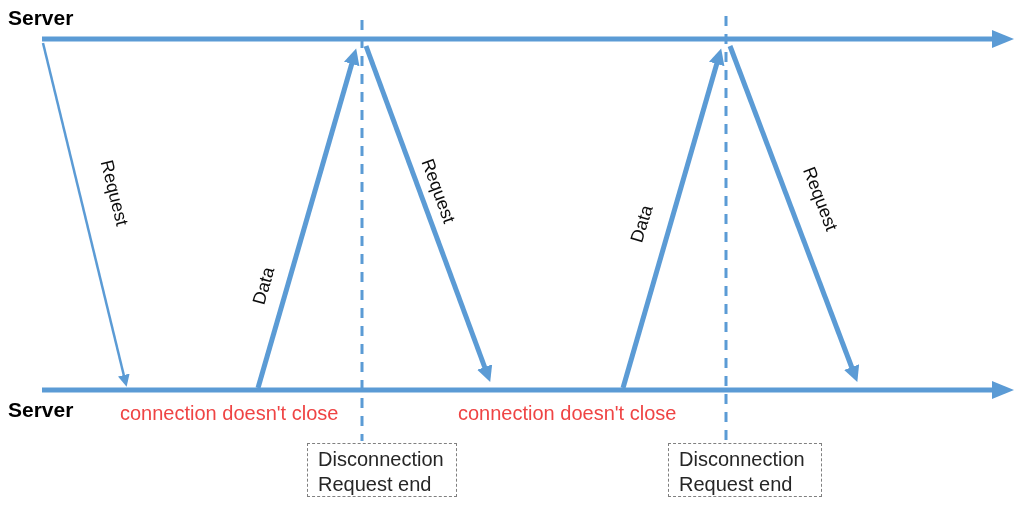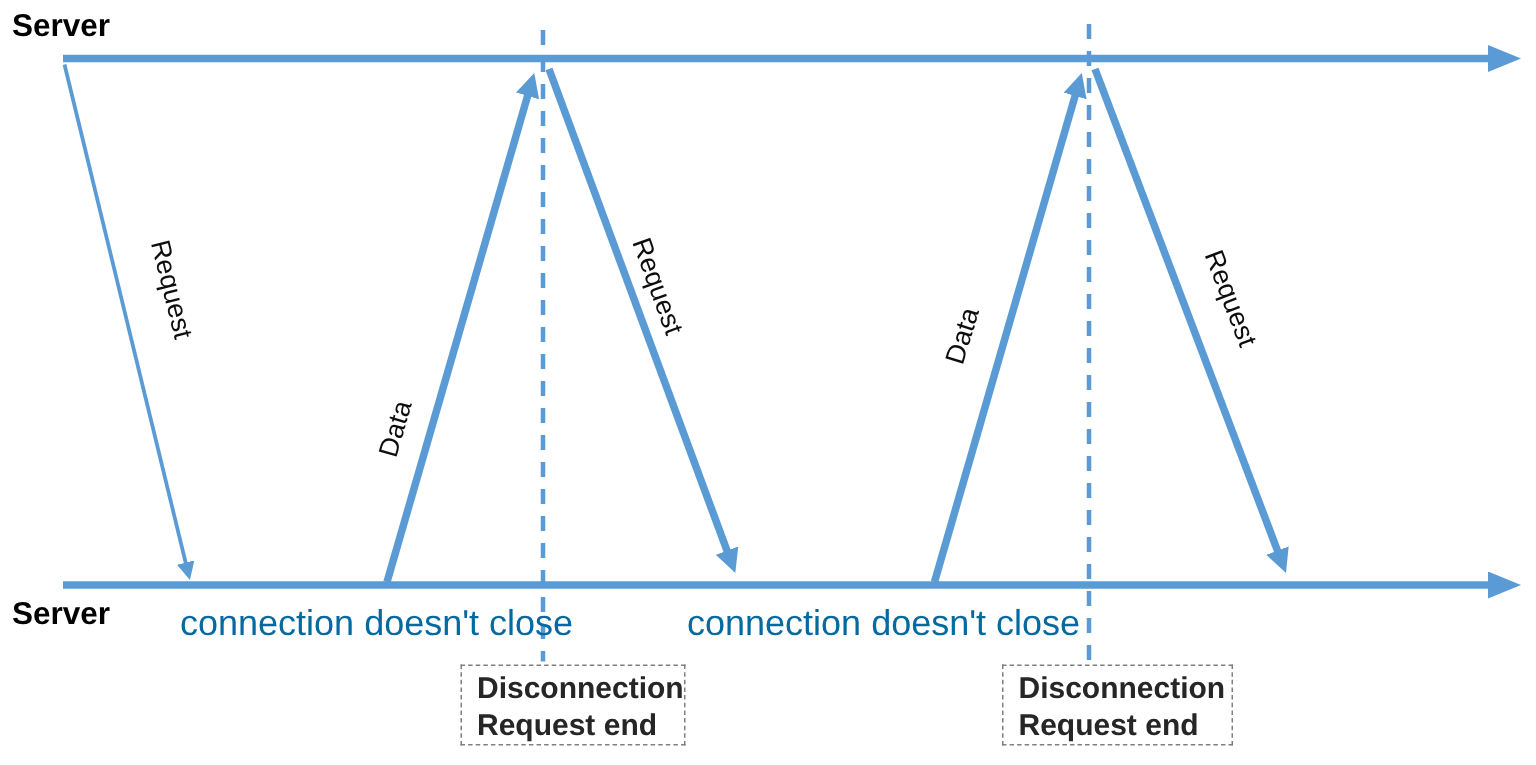--- a/index.html
+++ b/index.html
@@ -32,37 +32,36 @@
     transform-origin: center center;
   }
   .lbl-request-1 { left: 114px; top: 193px; transform: translate(-50%,-50%) rotate(76deg); }
   .lbl-data-1    { left: 264px; top: 286px; transform: translate(-50%,-50%) rotate(-74deg); }
   .lbl-request-2 { left: 438px; top: 191px; transform: translate(-50%,-50%) rotate(70deg); }
   .lbl-data-2    { left: 642px; top: 224px; transform: translate(-50%,-50%) rotate(-73deg); }
   .lbl-request-3 { left: 820px; top: 199px; transform: translate(-50%,-50%) rotate(69deg); }
 
   .conn-note {
     position: absolute;
-    font-size: 24px;
-    color: #0369a1;
+    font-size: 20px;
+    color: #ef4444;
     white-space: nowrap;
   }
   .conn-note-1 { left: 120px; top: 402px; }
   .conn-note-2 { left: 458px; top: 402px; }
 
   .disc-box {
     position: absolute;
     border: 1px dashed #808080;
     background: #ffffff;
     padding: 3px 0 0 10px;
     font-size: 20px;
     line-height: 25px;
     color: #262626;
     white-space: nowrap;
-    font-weight: bold;
   }
   .disc-box-1 { left: 307px; top: 443px; width: 150px; height: 54px; }
   .disc-box-2 { left: 668px; top: 443px; width: 154px; height: 54px; }
 </style>
 </head>
 <body>
 
 <div class="stage">
 
   <svg width="1024" height="510" viewBox="0 0 1024 510">

